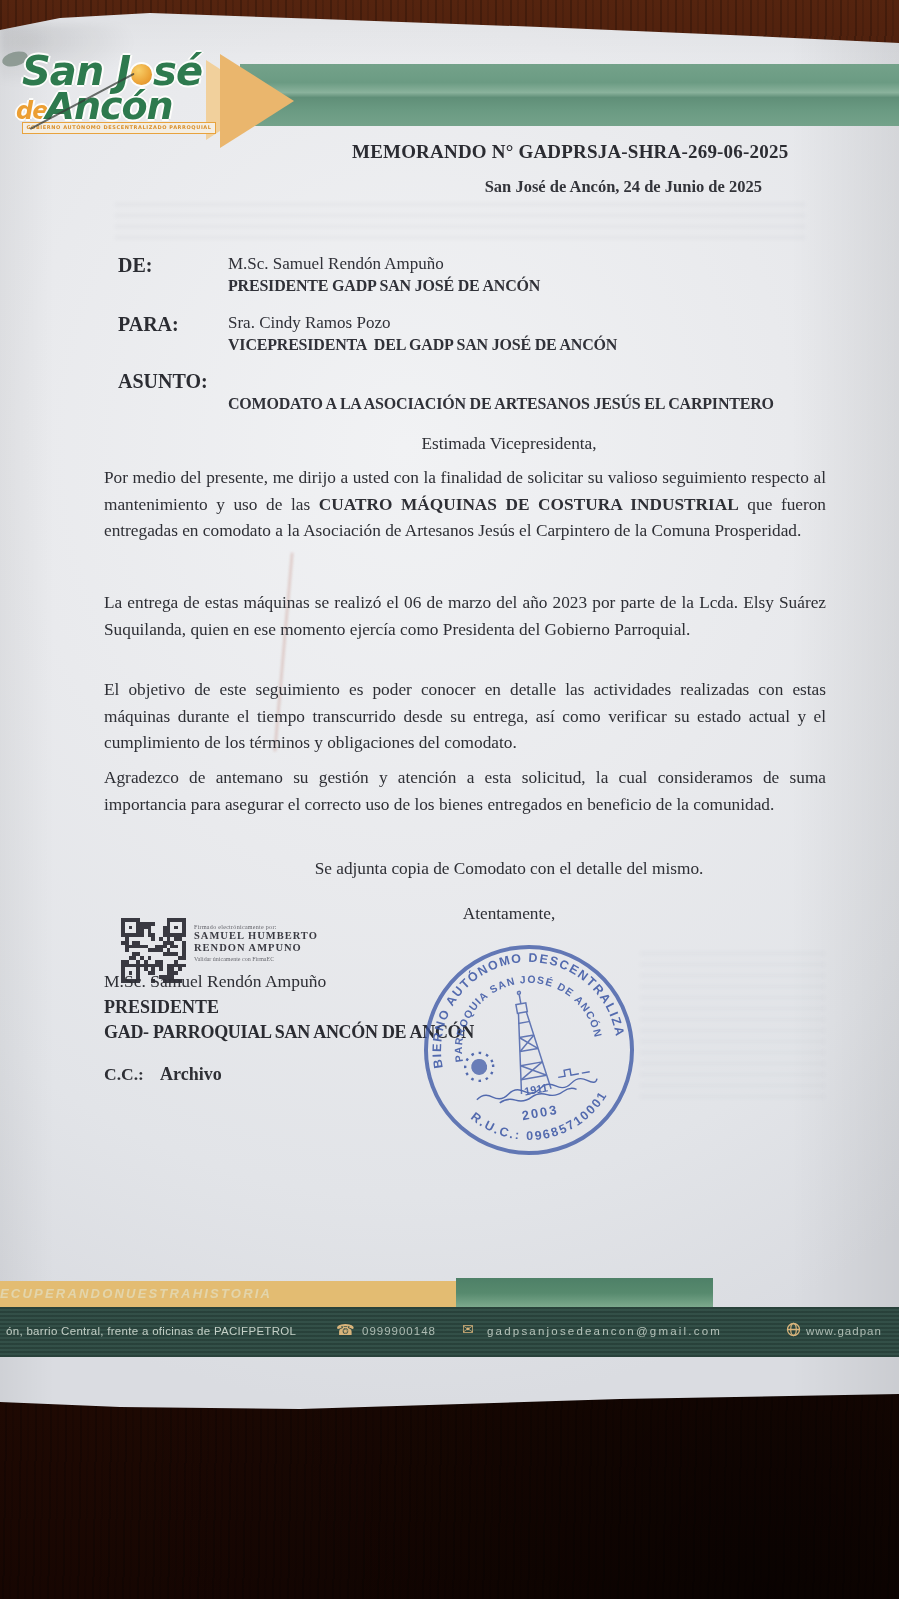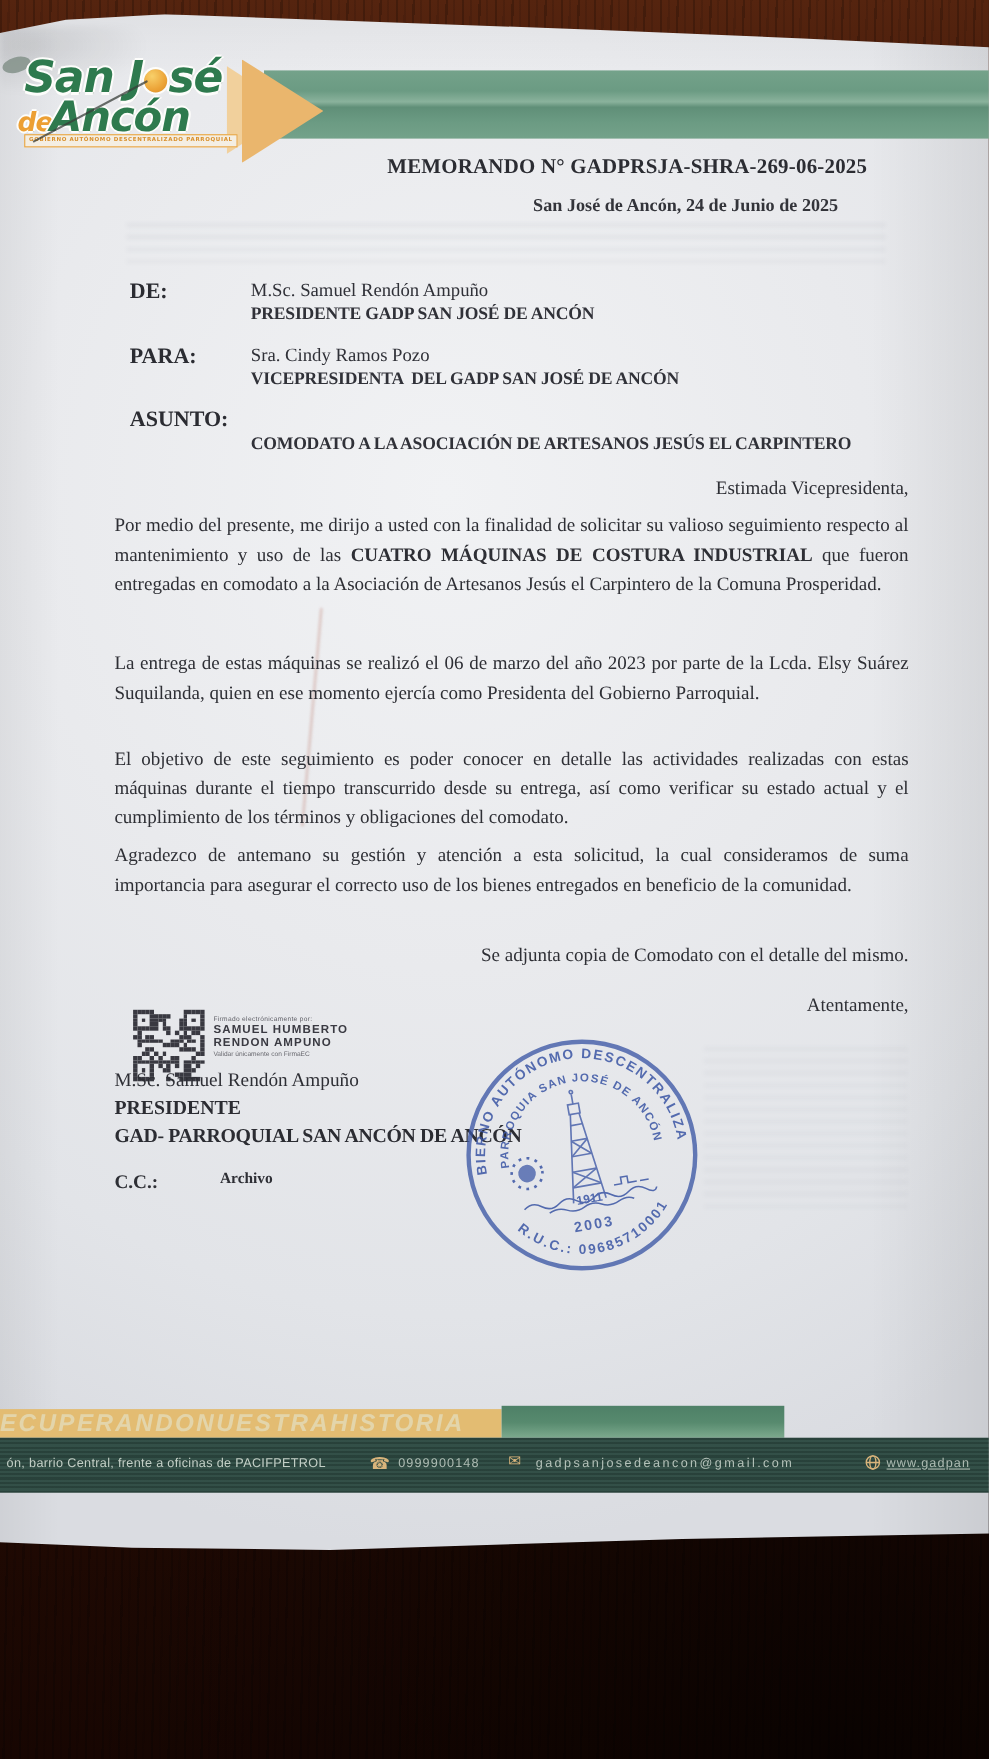--- a/index.html
+++ b/index.html
@@ -63,58 +63,58 @@
   .flabel{position:absolute;left:118px;font-size:20px;font-weight:bold;color:#2b2c32;}
   .fval{position:absolute;left:228px;width:563px;color:#303138;}
   .fv1{font-size:17px;}
   .fv2{font-size:16px;font-weight:bold;letter-spacing:-.2px;white-space:pre-wrap;}
   .just{text-align:justify;text-align-last:justify;}
   .caps{font-size:16px;font-weight:bold;letter-spacing:-.2px;}
 
   
   .para{position:absolute;left:104px;width:722px;font-size:17.3px;line-height:26.5px;
     color:#2e2f35;text-align:justify;}
-  .noj{text-align:right;}
+  .noj{text-align:center;margin-left:44px;}
 
   
   #qr{position:absolute;left:121px;top:918px;display:grid;grid-template-columns:repeat(17,3.8px);
     grid-auto-rows:3.8px;opacity:.88;}
   .qb{background:#22222a;}
-  .esign{position:absolute;left:194px;top:924px;font-family:Liberation Sans, sans-serif;color:#3a3a42;}
+  .esign{position:absolute;left:194px;top:924px;font-family:Liberation Serif, serif;color:#3a3a42;}
   .esign .cap{font-size:6px;letter-spacing:.3px;opacity:.8;}
   .esign .nm{font-size:10.5px;font-weight:bold;letter-spacing:1px;line-height:12px;}
   .esign .nt{font-size:6px;margin-top:2px;opacity:.75;}
   .sig-name{position:absolute;left:104px;top:971px;font-size:17.5px;color:#2e2f35;}
   .sig-title{position:absolute;left:104px;top:997px;font-size:18px;font-weight:bold;color:#2b2c32;}
   .sig-org{position:absolute;left:104px;top:1022px;font-size:18px;font-weight:bold;
     letter-spacing:-.3px;color:#2b2c32;}
   .cc-label{position:absolute;left:104px;top:1064px;font-size:17.5px;font-weight:600;color:#2e2f35;}
-  .cc-value{position:absolute;left:160px;top:1064px;font-size:14px;font-weight:600;color:#2e2f35;margin-left:40px;}
+  .cc-value{position:absolute;left:160px;top:1064px;font-size:18px;font-weight:600;color:#2e2f35;}
 
   .stamp{position:absolute;left:414px;top:935px;transform:rotate(-10deg);opacity:.85;}
 
   
   .gold-band{position:absolute;left:0;top:1281px;width:456px;height:26px;background:#e3bc72;
     overflow:hidden;font-family:"Liberation Sans",sans-serif;font-style:italic;font-weight:bold;
-    font-size:22px;line-height:26px;letter-spacing:2.2px;color:rgba(228,233,219,.55);white-space:nowrap;}
+    font-size:13px;line-height:26px;letter-spacing:2.2px;color:rgba(228,233,219,.55);white-space:nowrap;}
   .green-block{position:absolute;left:456px;top:1278px;width:257px;height:29px;
     background:linear-gradient(180deg,#4e8067 0%,#578a6e 52%,#7ca98d 100%);}
   .teal-bar{position:absolute;left:0;top:1307px;width:899px;height:50px;
     background:
       repeating-linear-gradient(180deg, rgba(0,0,0,.14) 0 2px, rgba(255,255,255,.02) 2px 4px),
       #2f4c44;
     font-family:"Liberation Sans",sans-serif;color:#c3cfc6;font-size:11.5px;}
   .tb{position:absolute;top:18px;white-space:nowrap;}
   .addr{left:6px;letter-spacing:.3px;}
   .ph-ic{left:336px;top:14px;font-size:15px;color:#d9b47b;font-family:"DejaVu Sans",sans-serif;}
   .ph{left:362px;letter-spacing:1px;opacity:.85;}
   .em-ic{left:462px;top:14px;font-size:14px;color:#d9b47b;font-family:"DejaVu Sans",sans-serif;}
   .em{left:487px;letter-spacing:2.2px;opacity:.9;}
   .gl-ic{left:786px;top:15px;}
-  .web{left:806px;letter-spacing:1px;opacity:.85;text-decoration:underline;}
+  .web{left:806px;letter-spacing:1px;opacity:.85;}
 </style>
 </head>
 <body>
 
 <div class="photo">
   <div class="paper">
 
     <div class="fold-shadow"></div>
     <div class="blob"></div>
     <div class="ghost g1"></div>

